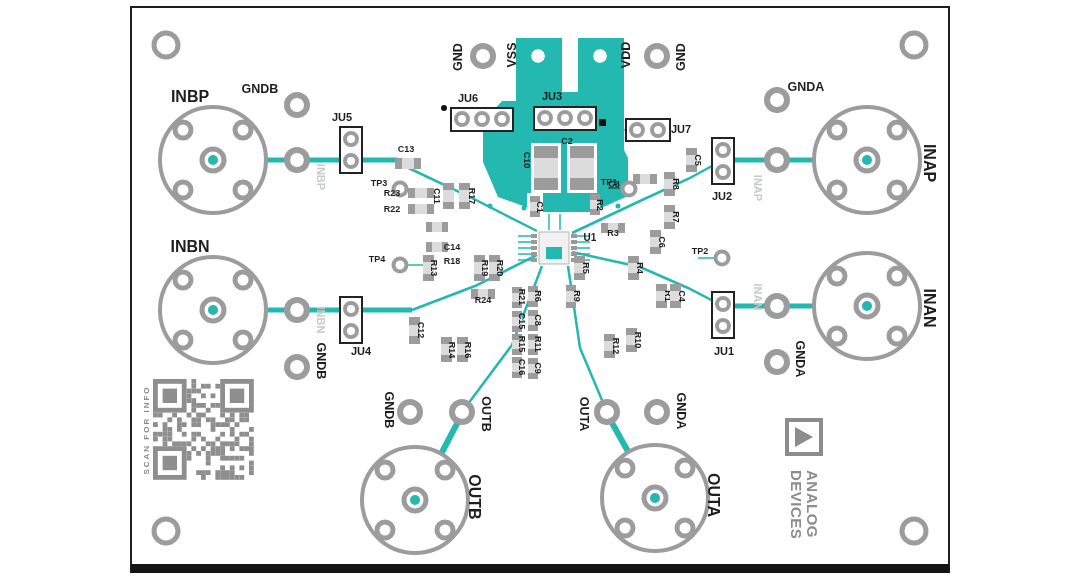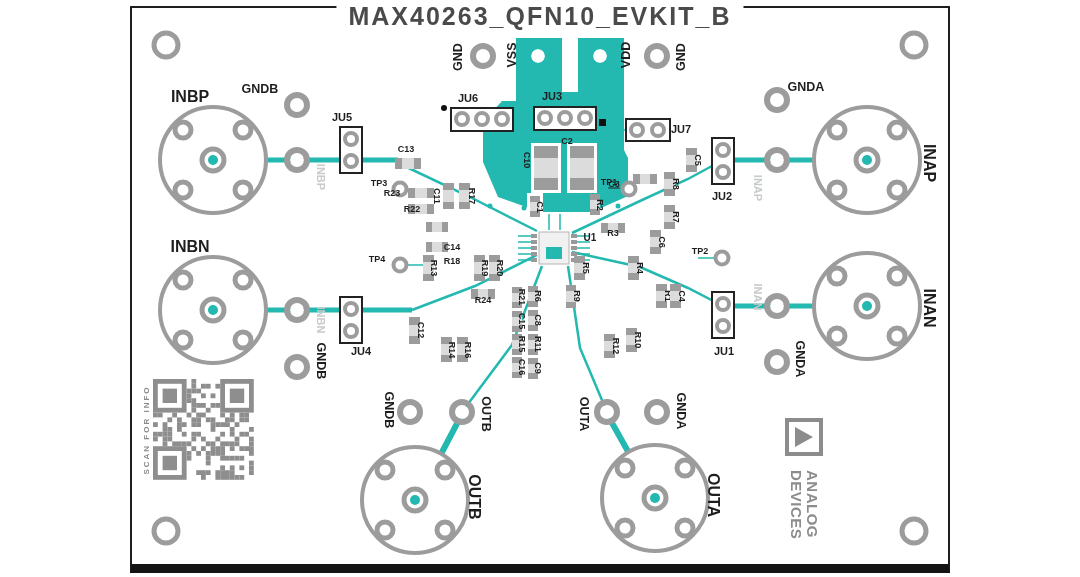--- a/index.html
+++ b/index.html
@@ -382,21 +382,21 @@
       <polygon points="8,7 8,27 26,17" fill="#8C8C8C"></polygon>
     </g>
   </svg>
 
   <div id="components-layer">
       <div class="comp comp-h" style="left: 395px; top: 158px; width: 26px; height: 11px;"></div>
       <div class="label lbl9" style="left: 406px; top: 149px;">C13</div>
       <div class="comp comp-h" style="left: 408px; top: 188px; width: 26px; height: 10px;"></div>
       <div class="label lbl9" style="left: 392px; top: 193px;">R23</div>
       <div class="comp comp-h" style="left: 408px; top: 204px; width: 26px; height: 10px;"></div>
-      <div class="label lbl9" style="left: 412px; top: 209px; text-align: right;">R22</div>
+      <div class="label lbl9" style="left: 392px; top: 209px; text-align: right;">R22</div>
       <div class="comp comp-v" style="left: 443px; top: 183px; width: 11px; height: 26px;"></div>
       <div class="label lbl9 rot90" style="left: 436px; top: 196px;">C11</div>
       <div class="comp comp-v" style="left: 459px; top: 183px; width: 11px; height: 26px;"></div>
       <div class="label lbl9 rot90" style="left: 471px; top: 196px;">R17</div>
       <div class="comp comp-h" style="left: 426px; top: 222px; width: 22px; height: 10px;"></div>
       <div class="label lbl9" style="left: 452px; top: 227px; margin-top: 34px;">R18</div>
       <div class="comp comp-h" style="left: 426px; top: 242px; width: 22px; height: 10px;"></div>
       <div class="label lbl9" style="left: 452px; top: 247px;">C14</div>
       <div class="comp comp-v" style="left: 423px; top: 255px; width: 11px; height: 26px;"></div>
       <div class="label lbl9 rot90" style="left: 433px; top: 268px;">R13</div>
@@ -457,21 +457,20 @@
       <div class="comp comp-v" style="left: 656px; top: 284px; width: 11px; height: 24px;"></div>
       <div class="label lbl9 rot90" style="left: 667px; top: 296px;">R1</div>
       <div class="comp comp-v" style="left: 670px; top: 284px; width: 11px; height: 24px;"></div>
       <div class="label lbl9 rot90" style="left: 681px; top: 296px;">C4</div>
       <div class="comp comp-v" style="left: 604px; top: 334px; width: 11px; height: 24px;"></div>
       <div class="label lbl9 rot90" style="left: 615px; top: 346px;">R12</div>
       <div class="comp comp-v" style="left: 626px; top: 328px; width: 11px; height: 24px;"></div>
       <div class="label lbl9 rot90" style="left: 637px; top: 340px;">R10</div>
     </div>
 
-  <div class="title">MAX40263_QFN10_EVKIT_B</div>
 
   <div class="label lbl15" style="left:190px;top:97px">INBP</div>
   <div class="label lbl15" style="left:190px;top:247px">INBN</div>
   <div class="label lbl15 rot90" style="left:929px;top:163px">INAP</div>
   <div class="label lbl15 rot90" style="left:929px;top:308px">INAN</div>
   <div class="label lbl15 rot90" style="left:474px;top:497px">OUTB</div>
   <div class="label lbl15 rot90" style="left:713px;top:495px">OUTA</div>
 
   <div class="label lbl12 rotn90" style="left:458px;top:57px">GND</div>
   <div class="label lbl12 rotn90" style="left:512px;top:55px">VSS</div>

